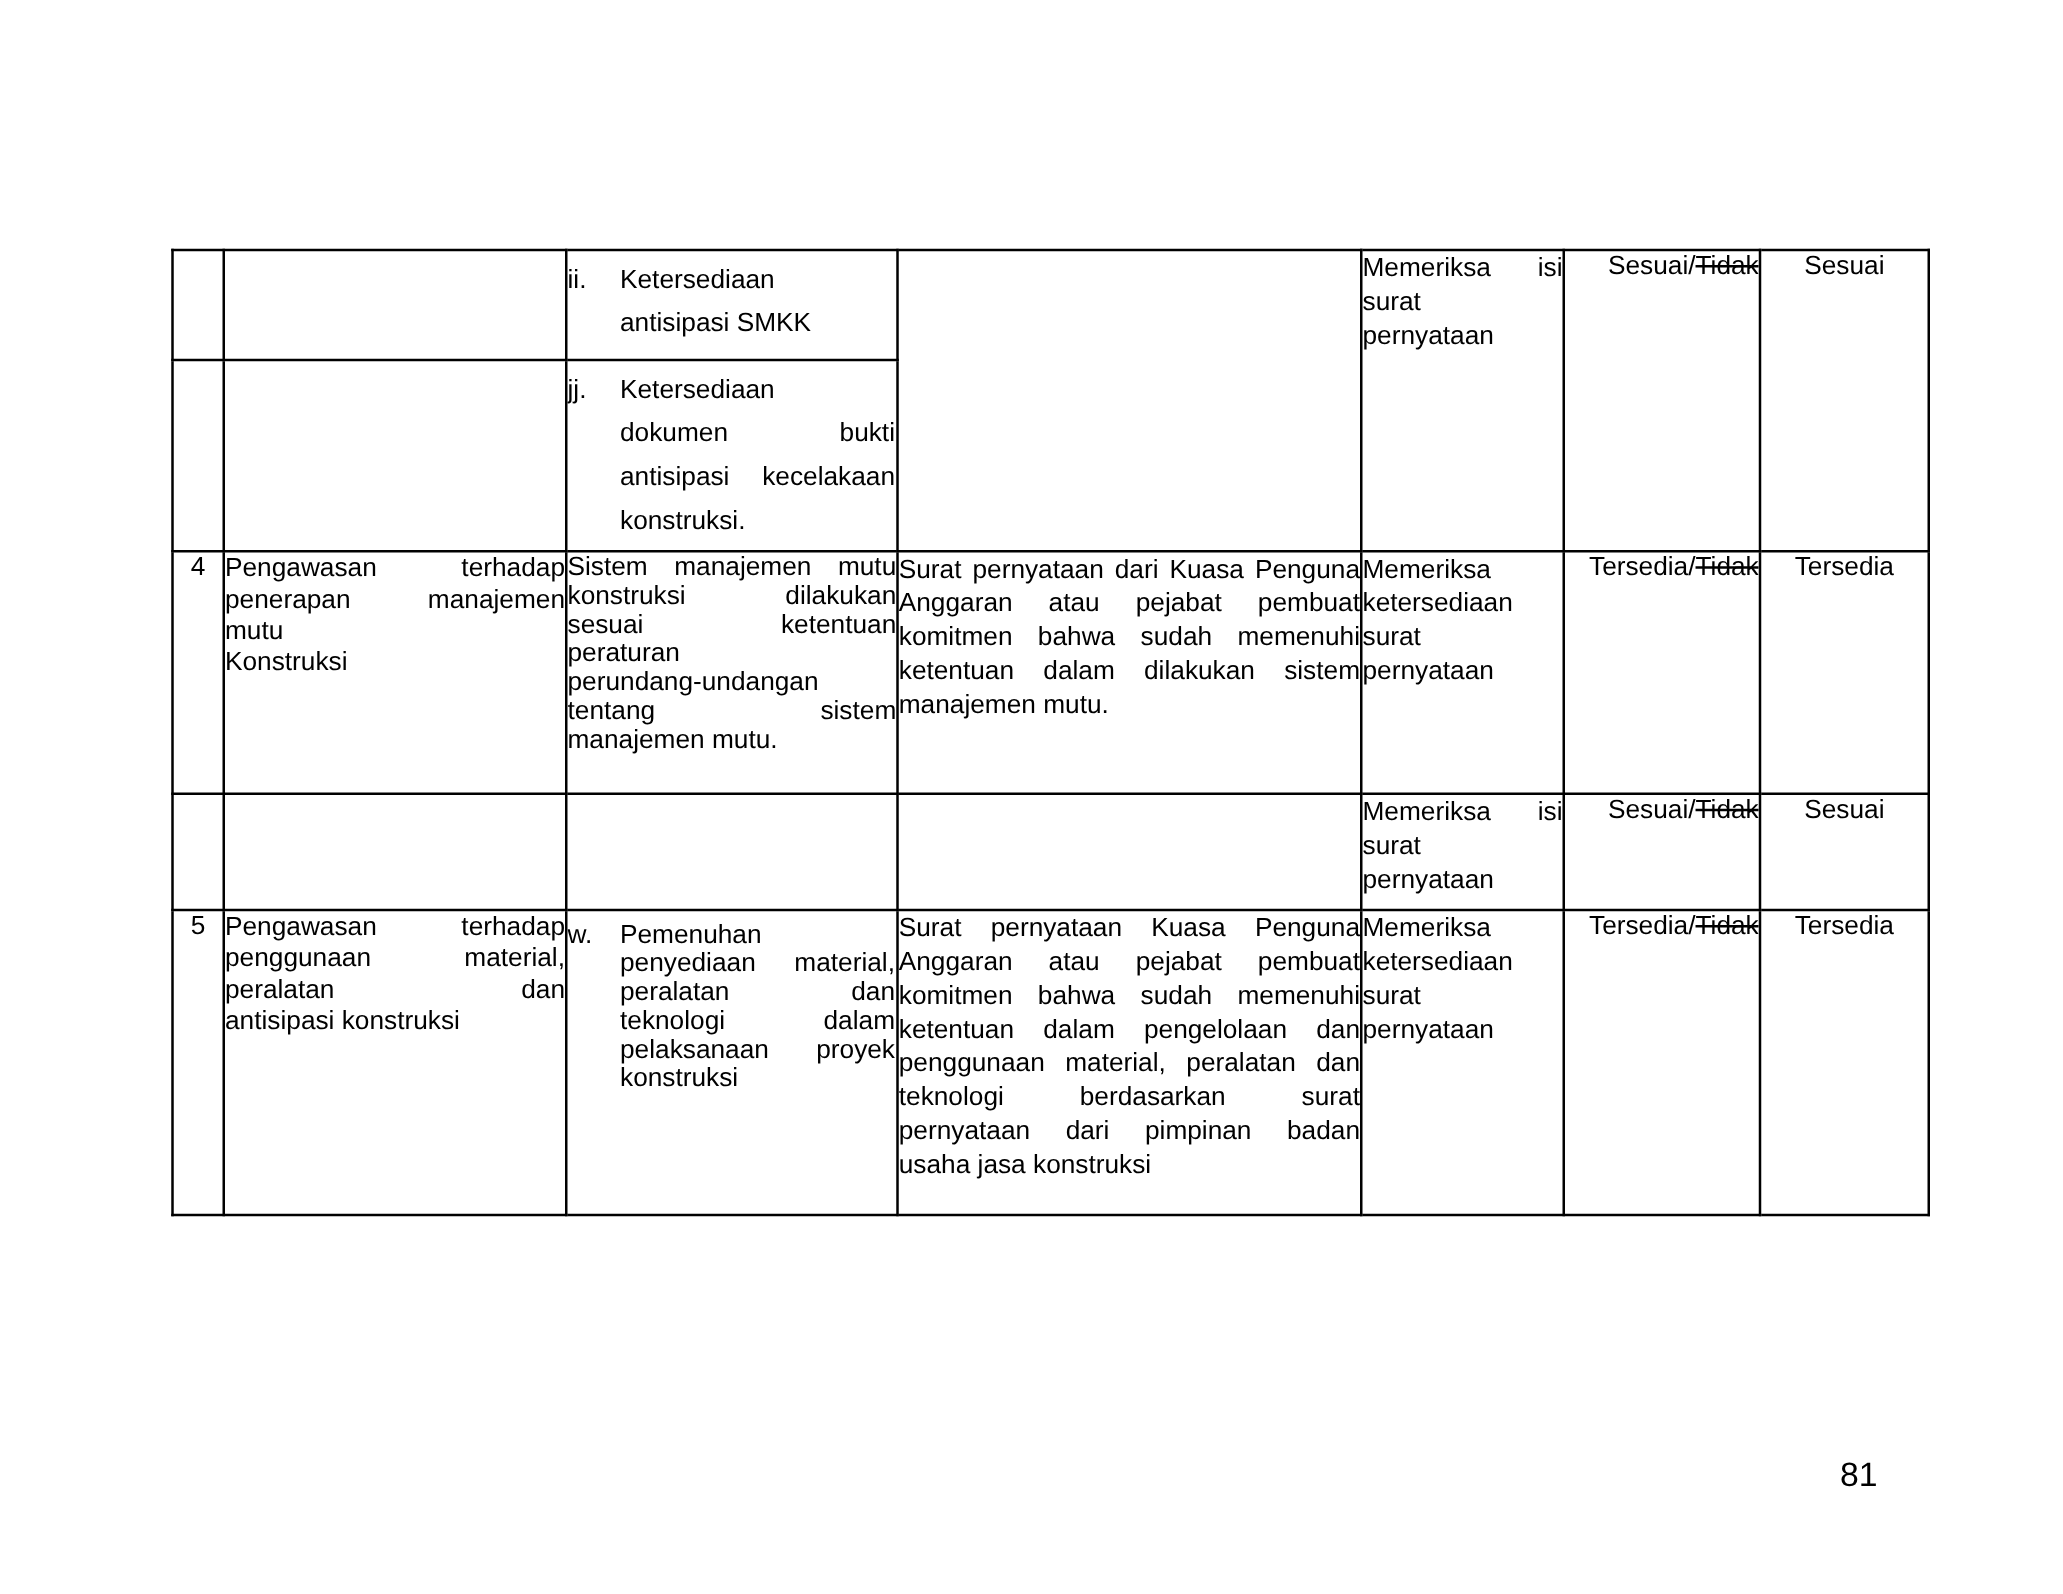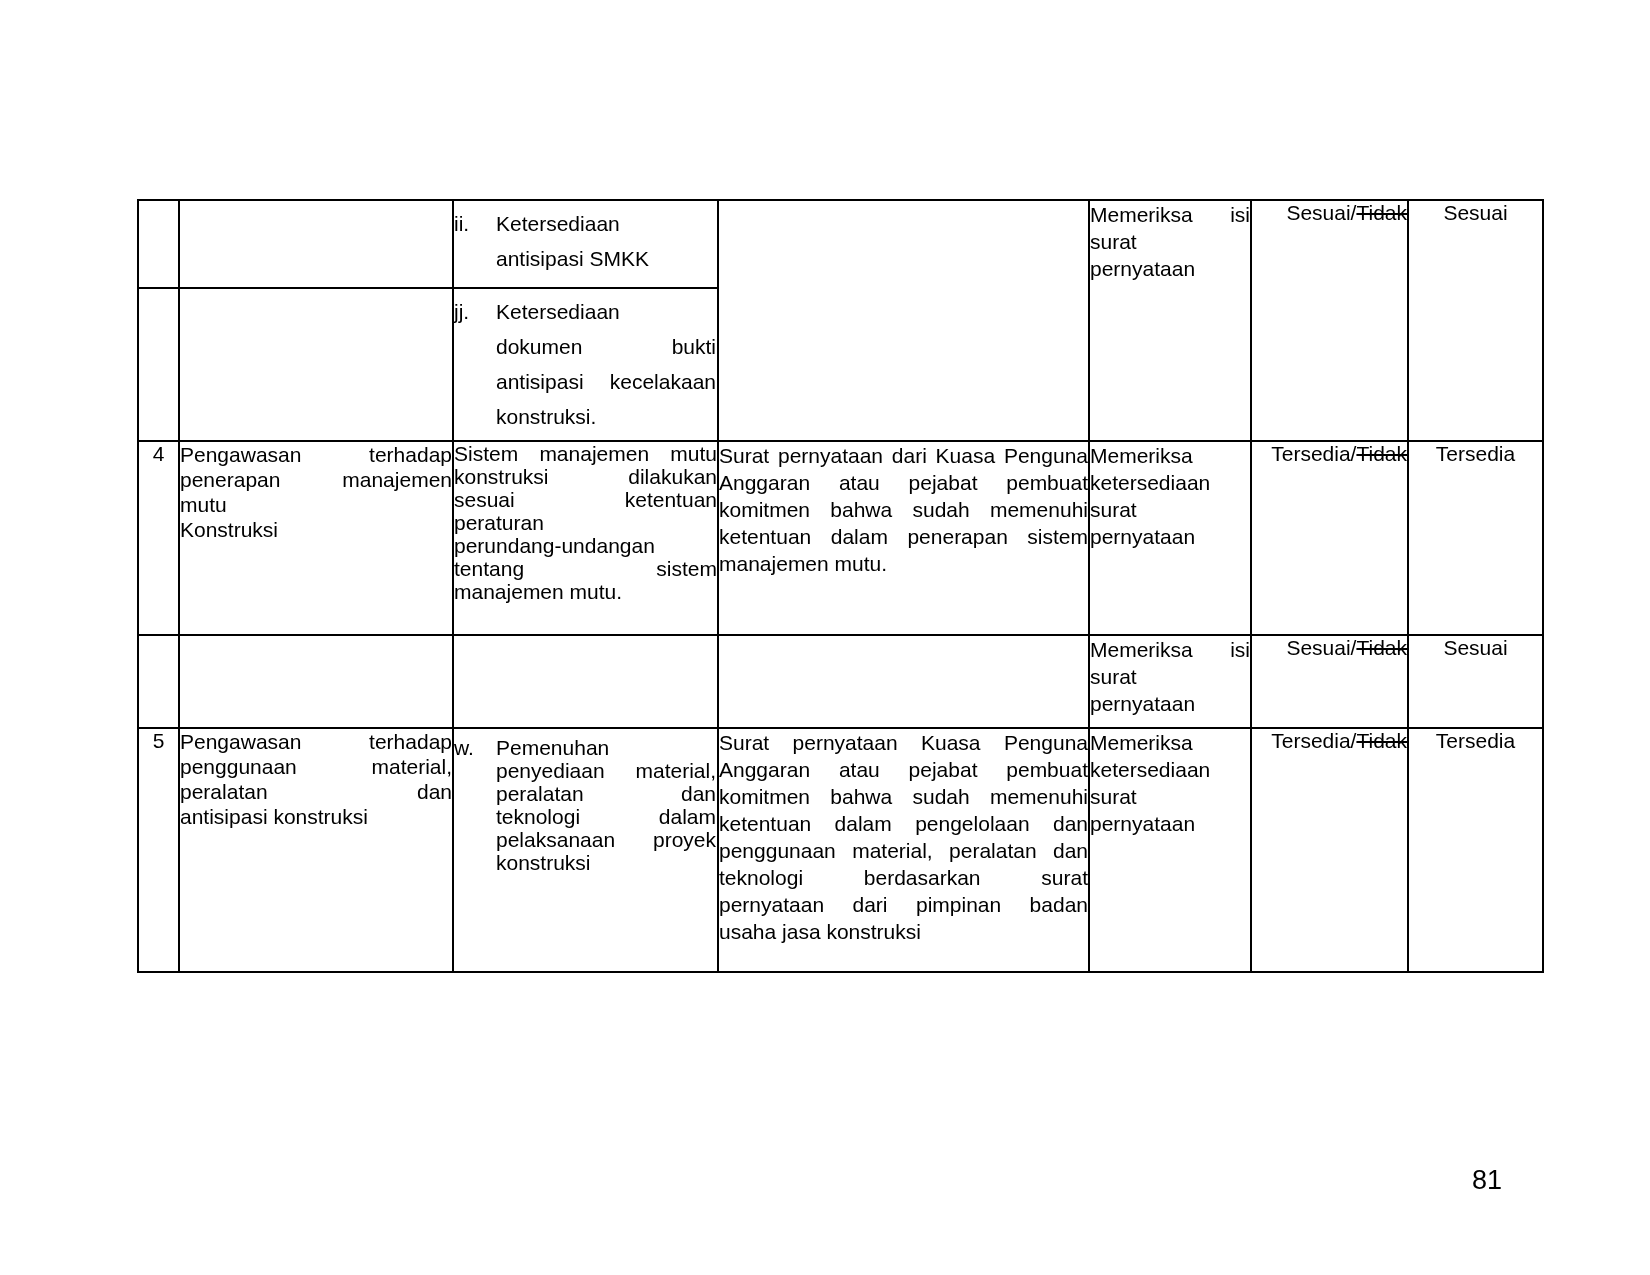--- a/index.html
+++ b/index.html
@@ -130,21 +130,21 @@
               <div class="tl">perundang-undangan</div>
               <div class="tl">tentang sistem</div>
               <div class="tl">manajemen mutu.</div>
             </div>
       </td>
       <td class="c-evid">
         <div class="lines">
               <div class="tl">Surat pernyataan dari Kuasa Penguna</div>
               <div class="tl">Anggaran atau pejabat pembuat</div>
               <div class="tl">komitmen bahwa sudah memenuhi</div>
-              <div class="tl">ketentuan dalam penerapan sistem</div>
+              <div class="tl">ketentuan dalam dilakukan sistem</div>
               <div class="tl">manajemen mutu.</div>
             </div>
       </td>
       <td class="c-check">
         <div class="lines">
               <div class="tl">Memeriksa</div>
               <div class="tl">ketersediaan</div>
               <div class="tl">surat</div>
               <div class="tl">pernyataan</div>
             </div>

